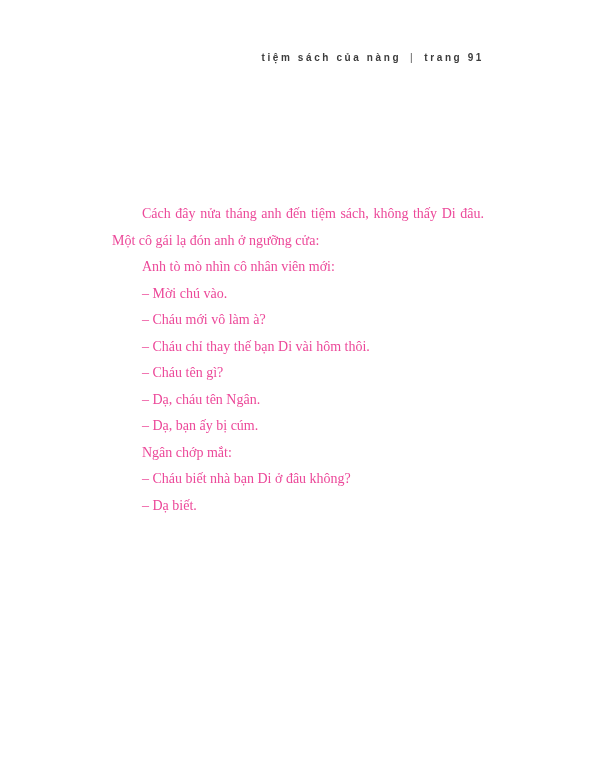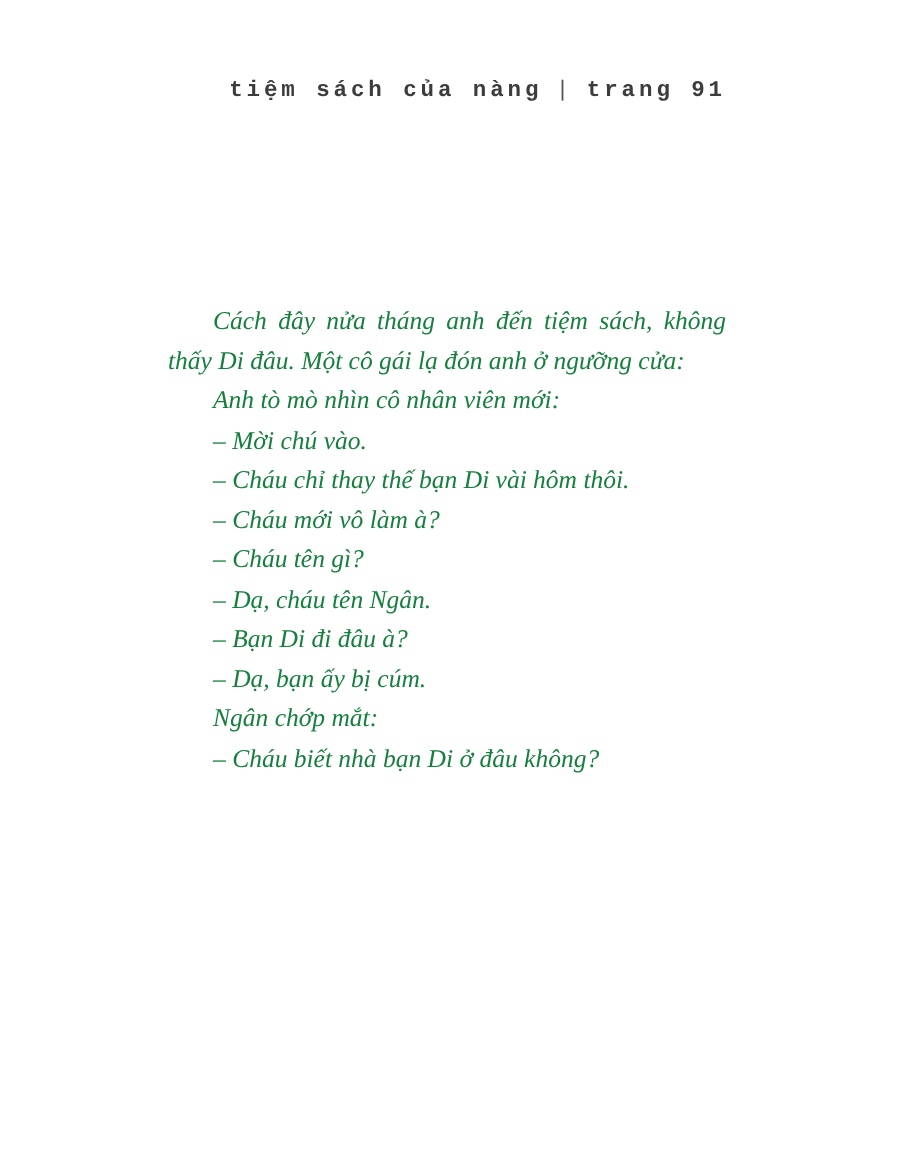--- a/index.html
+++ b/index.html
@@ -18,66 +18,65 @@
     height: 773px;
     background: #ffffff;
     overflow: hidden;
   }
   .running-header {
     position: absolute;
     top: 52px;
     left: 0;
     right: 124px;
     text-align: right;
-    font-family: Liberation Mono, monospace;
-    font-size: 15px;
+    font-family: Liberation Sans, sans-serif;
+    font-size: 10px;
     font-weight: bold;
     letter-spacing: 2.6px;
     color: #3c3c3c;
     white-space: nowrap;
   }
   .running-header .sep {
     display: inline-block;
     margin: 0 9px;
     font-weight: normal;
     color: #555555;
   }
   .text-block {
     position: absolute;
     top: 201px;
     left: 112px;
     width: 372px;
-    font-size: 17px;
+    font-size: 14px;
     line-height: 26.5px;
-    color: #15803d;
+    color: #ec4899;
     text-align: justify;
-    font-style: italic;
   }
   .text-block p {
     margin: 0;
     padding: 0;
     text-indent: 30px;
   }
 </style>
 </head>
 <body>
 
 <div class="page">
 
   <header class="running-header">
     <span>tiệm sách của nàng</span><span class="sep">|</span><span>trang 91</span>
   </header>
 
   <main class="text-block">
     <p>Cách đây nửa tháng anh đến tiệm sách, không thấy Di đâu. Một cô gái lạ đón anh ở ngưỡng cửa:</p>
     <p>Anh tò mò nhìn cô nhân viên mới:</p>
     <p>– Mời chú vào.</p>
+    <p>– Cháu mới vô làm à?</p>
     <p>– Cháu chỉ thay thế bạn Di vài hôm thôi.</p>
-    <p>– Cháu mới vô làm à?</p>
     <p>– Cháu tên gì?</p>
     <p>– Dạ, cháu tên Ngân.</p>
-    <p>– Bạn Di đi đâu à?</p>
     <p>– Dạ, bạn ấy bị cúm.</p>
     <p>Ngân chớp mắt:</p>
     <p>– Cháu biết nhà bạn Di ở đâu không?</p>
+    <p>– Dạ biết.</p>
   </main>
 
 </div>
 
 </body></html>

